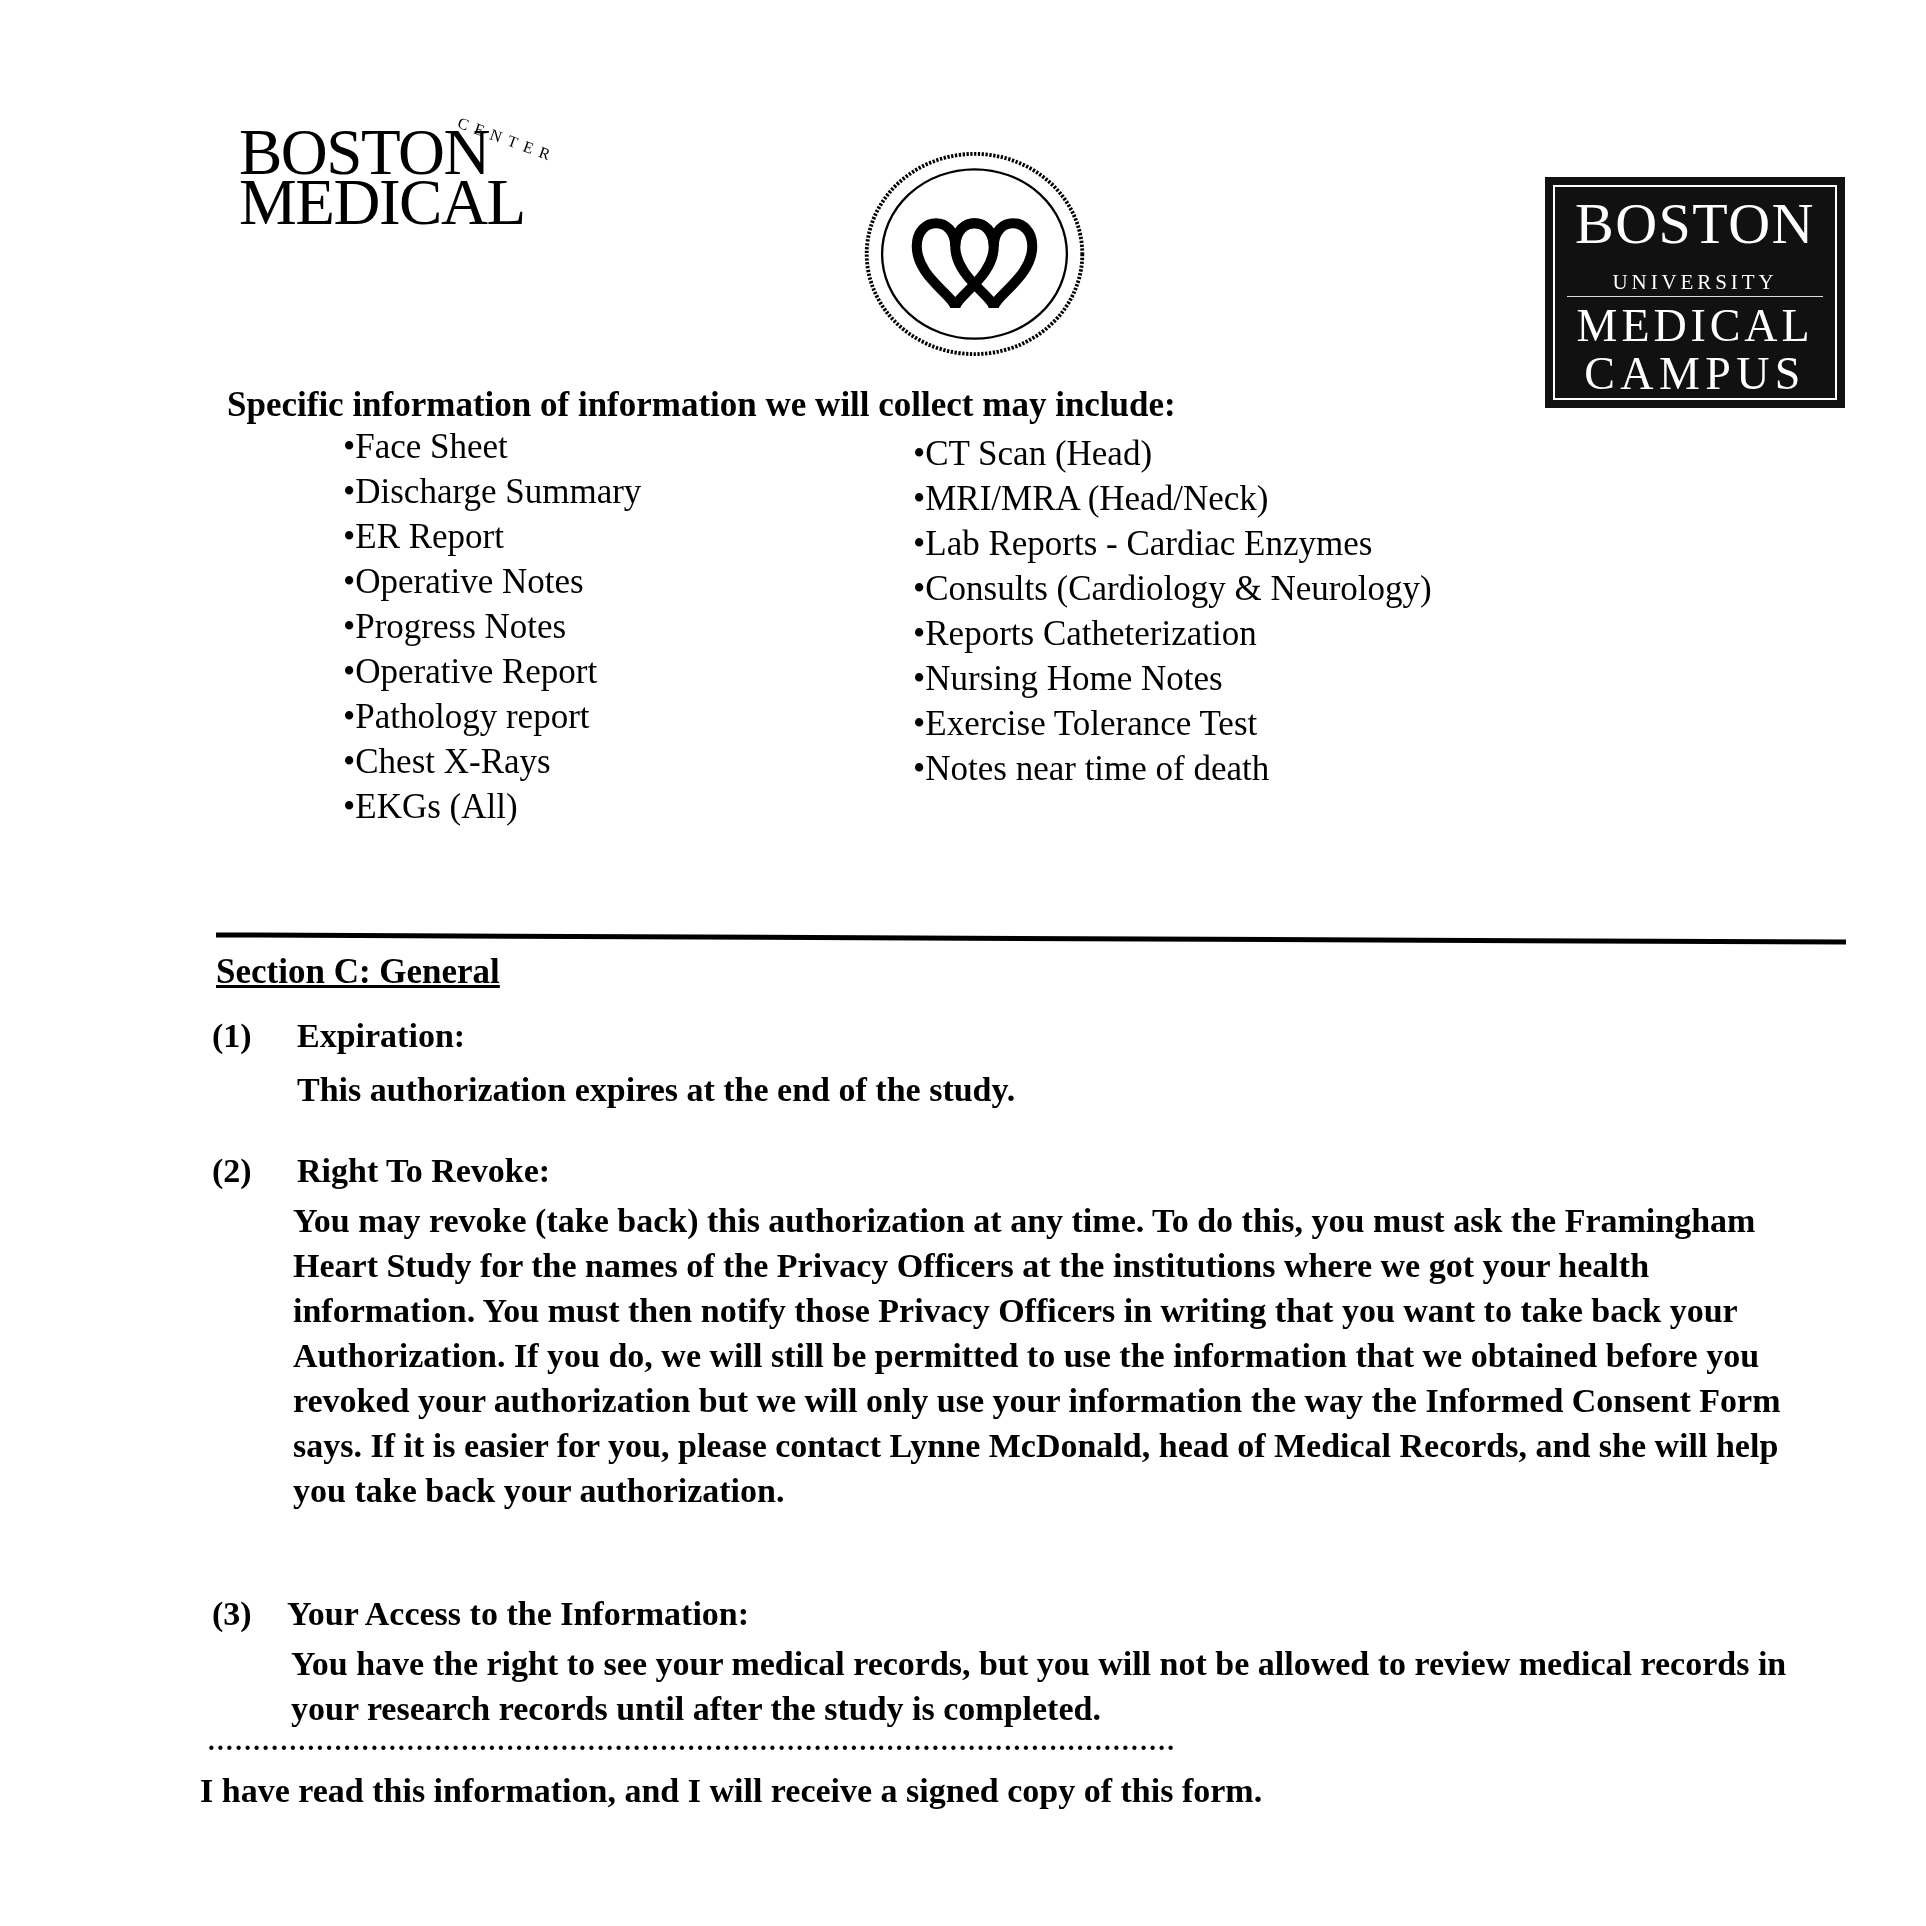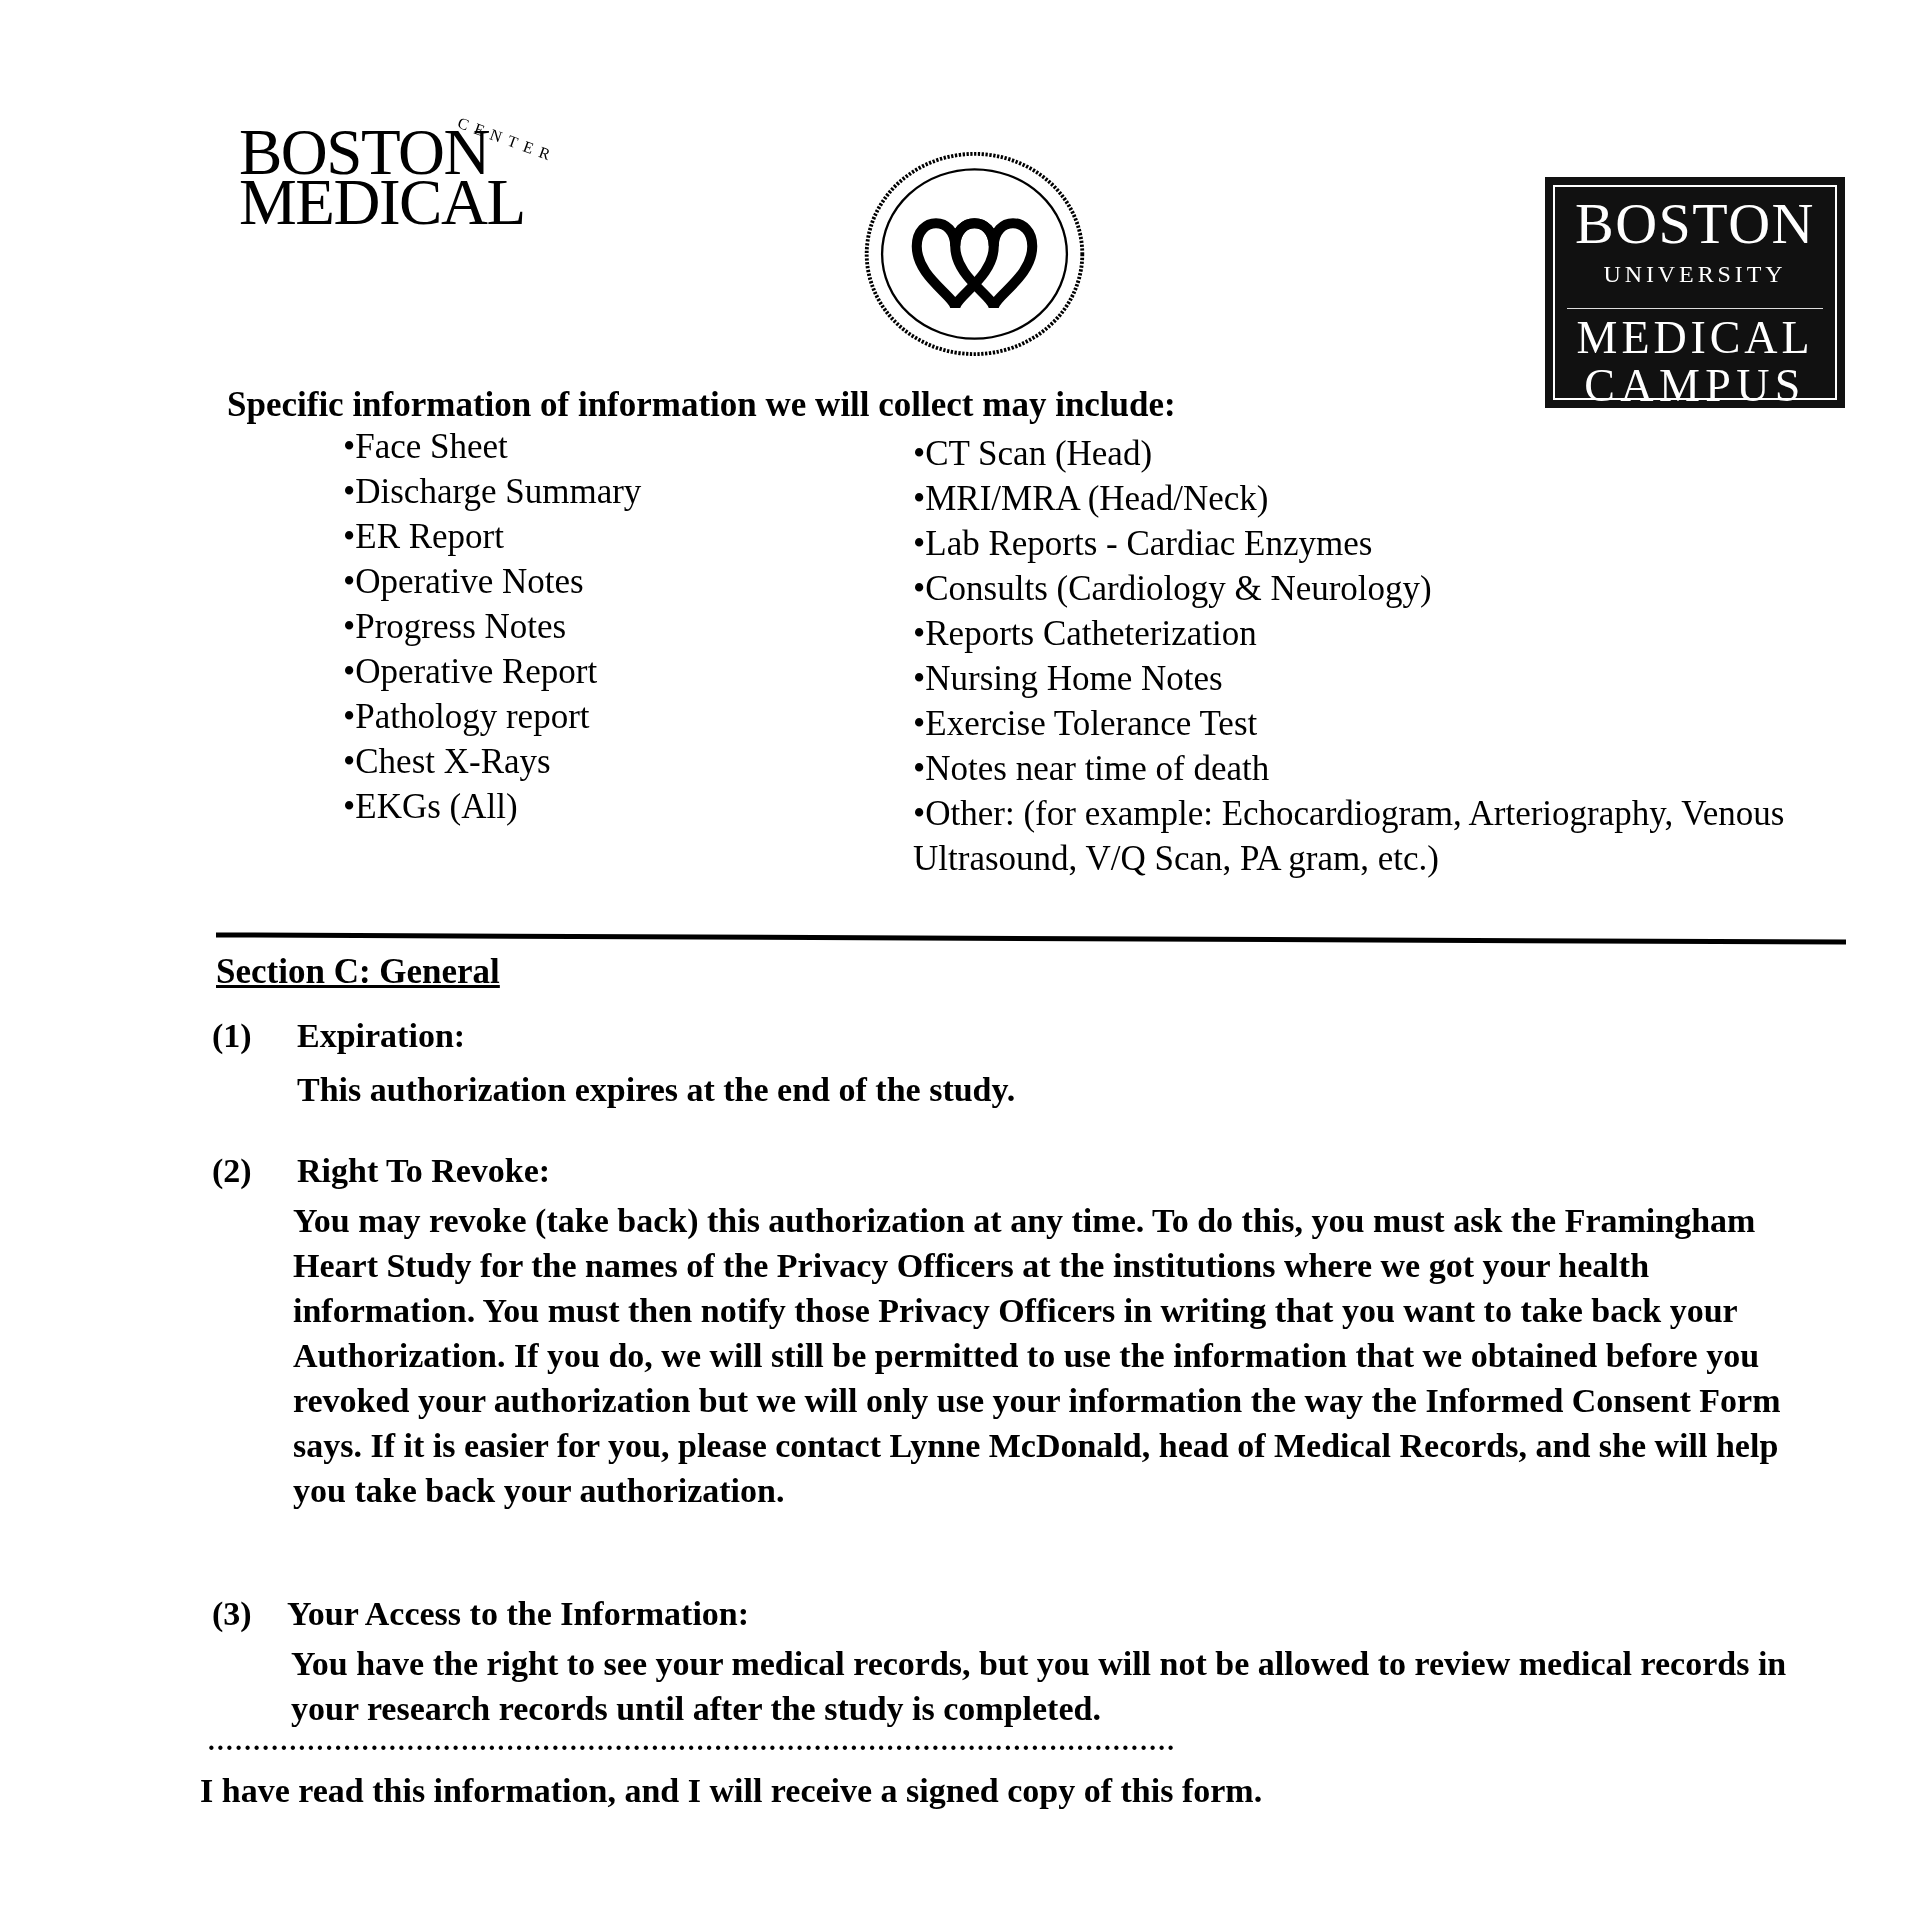--- a/index.html
+++ b/index.html
@@ -7,21 +7,21 @@
          font-family: "Liberation Serif", "DejaVu Serif", serif; color: #000; }
   .abs { position: absolute; }
   
   .bmc { left: 239px; top: 127px; width: 347px; height: 162px; }
   .bmc .line { font-family: "Liberation Serif", serif; font-size: 65px; line-height: 50px; letter-spacing: -1.5px; }
   .bmc .center { position: absolute; left: 216px; top: 3.9px; font-size: 16px; letter-spacing: 7px; transform: rotate(20deg); }
   .seal { left: 859px; top: 146px; width: 231px; height: 216px; }
   .bumc { left: 1545px; top: 177px; width: 300px; height: 231px; background: #111; border: 3.9px solid #111; outline: 2.3px solid #fff; outline-offset: -10px; box-sizing: border-box; color: #fff; text-align: center; }
   .bumc div { font-family: "Liberation Serif", serif; line-height: 1; }
   .bumc .b1 { font-size: 58px; margin-top: 15.4px; letter-spacing: 1.5px; }
-  .bumc .b2 { font-size: 24px; letter-spacing: 3.9px; margin-top: 9px; padding-bottom: 22px; border-bottom: 1.5px solid #ddd; margin-left: 19px; margin-right: 19px; }
+  .bumc .b2 { font-size: 21px; letter-spacing: 3.9px; margin-top: 19px; padding-bottom: 3px; border-bottom: 1.5px solid #ddd; margin-left: 19px; margin-right: 19px; }
   .bumc .b3 { font-size: 46px; margin-top: 5.4px; letter-spacing: 3.9px; }
   .bumc .b4 { font-size: 46px; margin-top: 2.3px; letter-spacing: 5.4px; }
 
   .intro { left: 227px; top: 385px; font-size: 35px; font-weight: bold; }
   .list { font-size: 35px; line-height: 45px; }
   .list-left { left: 343px; top: 424px; }
   .list-right { left: 913px; top: 431px; width: 925px; }
   .rule { left: 216px; top: 936px; width: 1630px; height: 4.6px; background: #000; transform: rotate(0.25deg); }
   .section-title { left: 216px; top: 928px; font-size: 35px; font-weight: bold; text-decoration: underline; text-align: center; }
   .item-num { font-size: 34px; font-weight: bold; }
@@ -71,21 +71,20 @@
 
 <div class="abs list list-right">
   <div>•CT Scan (Head)</div>
   <div>•MRI/MRA (Head/Neck)</div>
   <div>•Lab Reports - Cardiac Enzymes</div>
   <div>•Consults (Cardiology &amp; Neurology)</div>
   <div>•Reports Catheterization</div>
   <div>•Nursing Home Notes</div>
   <div>•Exercise Tolerance Test</div>
   <div>•Notes near time of death</div>
-  <div>•Other: (for example: Echocardiogram,     Arteriography, Venous Ultrasound, V/Q Scan, PA gram, etc.)</div>
 </div>
 
 <div class="abs rule"></div>
 <div class="abs section-title" style="top:952px;">Section C:  General</div>
 
 <div class="abs item-num" style="left:212px; top:1017px;">(1)</div>
 <div class="abs item-title" style="left:297px; top:1017px;">Expiration:</div>
 <div class="abs item-body" style="left:297px; top:1067px; width:1541px;">This authorization expires at the end of the study.</div>
 
 <div class="abs item-num" style="left:212px; top:1152px;">(2)</div>

